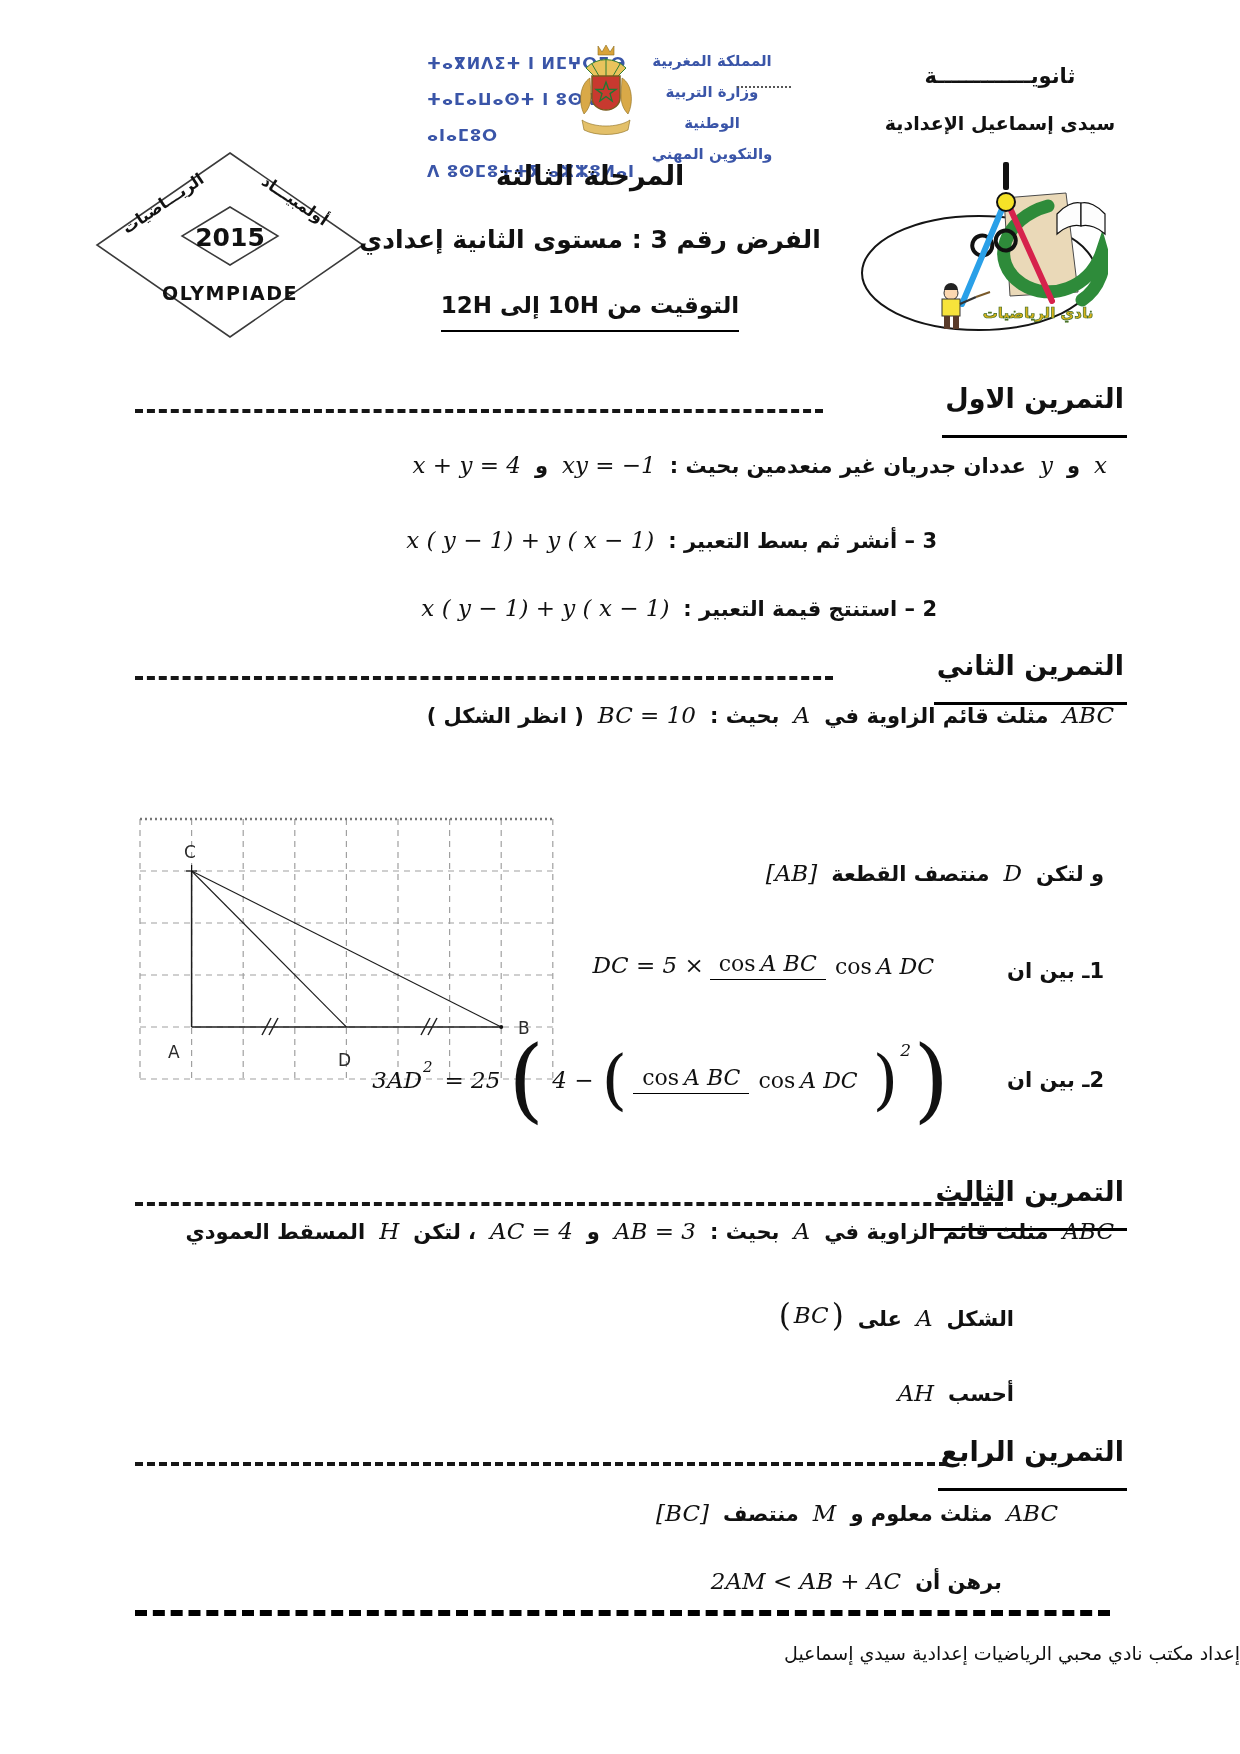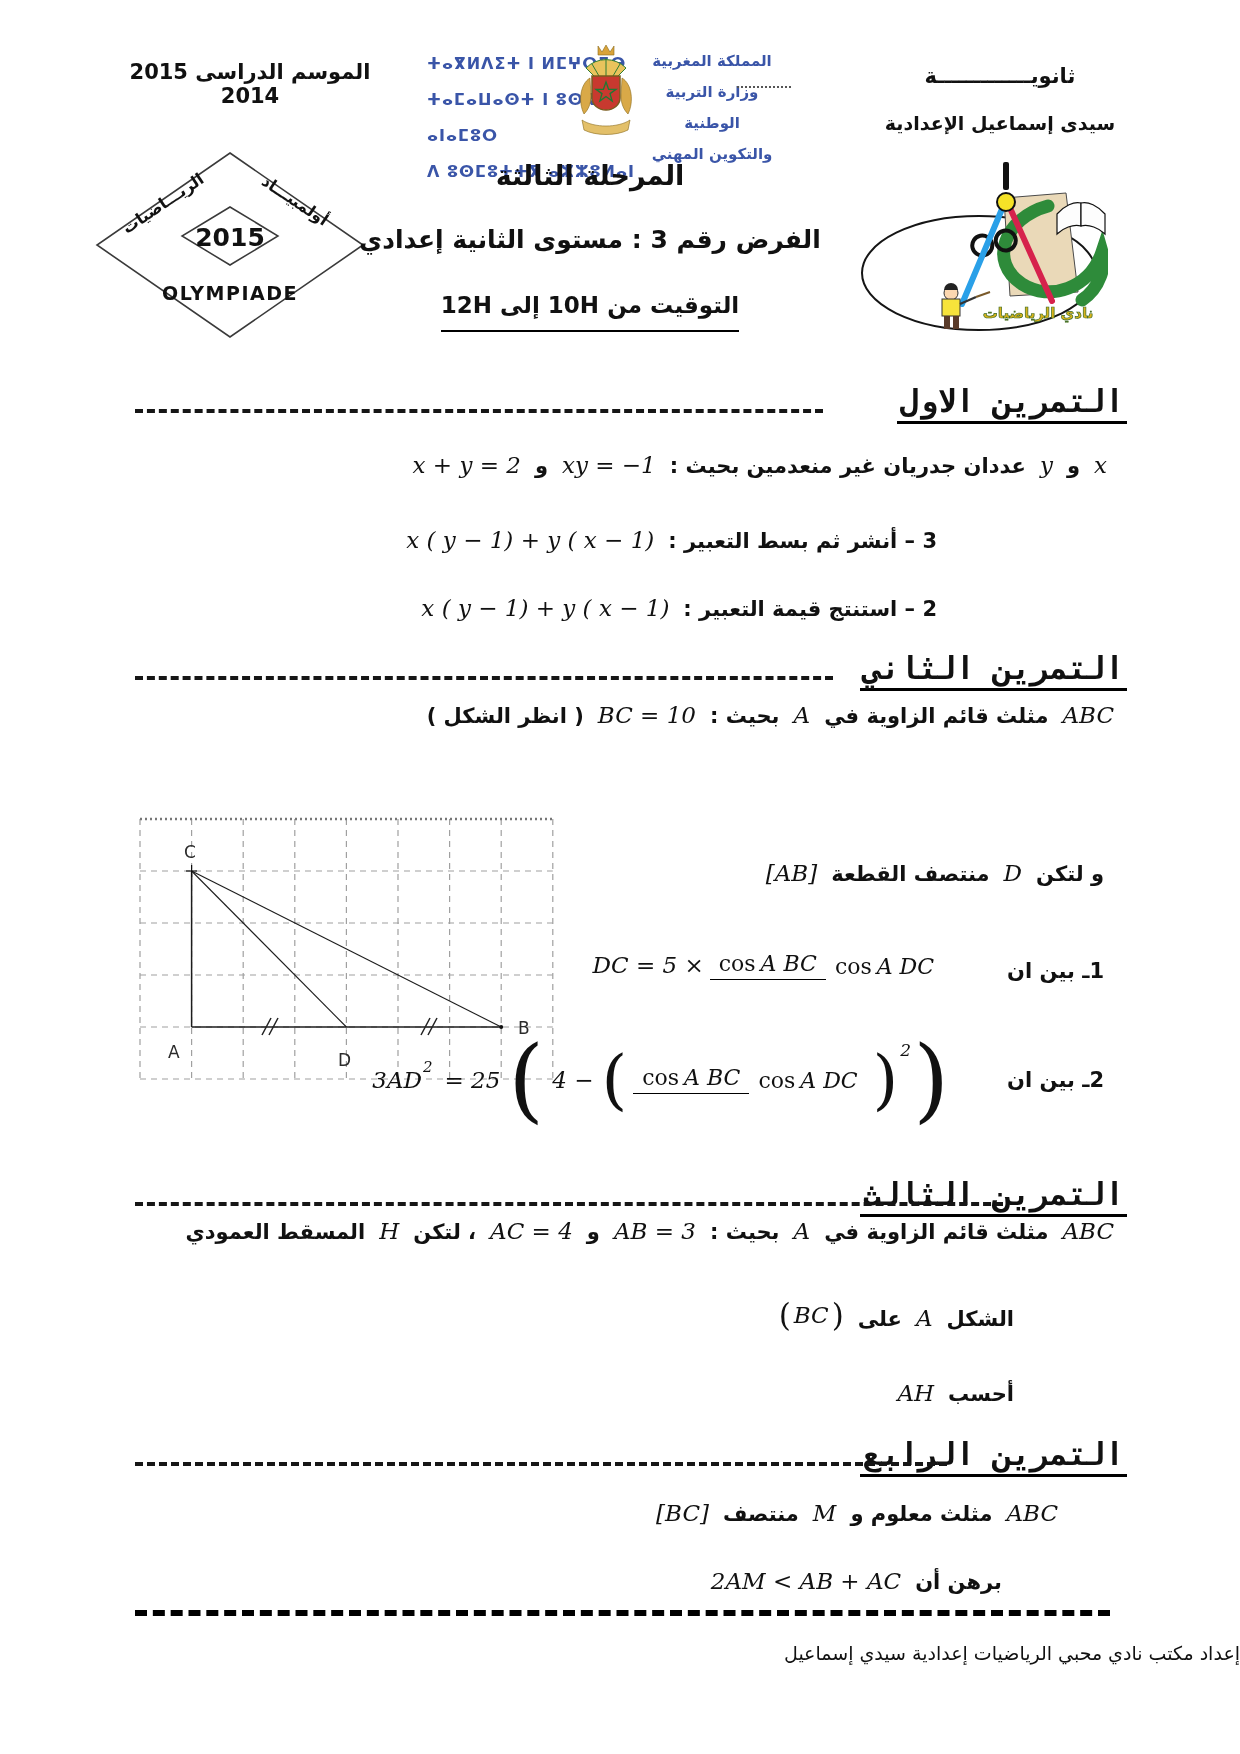--- a/index.html
+++ b/index.html
@@ -8,21 +8,21 @@
   .abs{position:absolute;}
   .ar{font-family:"DejaVu Sans",sans-serif;}
   .b{font-weight:bold;}
   .blue{color:#3a55a8;}
   .mi{font-family:"DejaVu Serif",serif;font-style:italic;}
   .rm{font-family:"DejaVu Serif",serif;font-style:normal;}
   
   .line{position:absolute;display:flex;flex-direction:row-reverse;align-items:baseline;gap:14px;white-space:nowrap;font-size:21px;}
   .line .ar{font-weight:bold;}
   .line .mi{font-size:23px;}
-  .heading{position:absolute;font-size:31px;font-weight:bold;border-bottom:3px solid #000;padding:0 3px 0 3px;white-space:nowrap;font-family:Liberation Mono, monospace;}
+  .heading{position:absolute;font-size:27px;font-weight:bold;border-bottom:3px solid #000;padding:0 3px 21px 3px;white-space:nowrap;}
   .dash{position:absolute;height:0;border-top:4px dashed #161616;}
   .dash.final{border-top:6px dashed #000;}
   .qrow{position:absolute;display:flex;flex-direction:row-reverse;align-items:center;gap:58px;white-space:nowrap;}
   .formula{display:flex;direction:ltr;align-items:center;font-size:23px;}
   .frac{display:inline-flex;flex-direction:row;text-align:center;font-size:22px;margin:0 6px;}
   .frac .top{border-bottom:1.8px solid #000;padding:0 9px 3px 9px;}
   .frac .bot{padding:3px 9px 0 9px;}
   .frac .mi{margin-left:5px;}
   .bp{font-family:"DejaVu Serif",serif;line-height:0;font-weight:normal;}
   .bp.inner{font-size:66px;}
@@ -33,21 +33,20 @@
   .titleline{position:absolute;text-align:center;font-weight:bold;direction:rtl;}
   .uline{border-bottom:2.5px solid #000;padding-bottom:12px;}
   .dotted{position:absolute;border-bottom:2.5px dotted #555;height:0;}
   .footer{position:absolute;width:100%;text-align:right;direction:rtl;font-size:19px;}
 </style>
 </head>
 <body>
 
 <div class="page">
 
-  <div class="abs ar b" style="left:110px;top:60px;width:280px;font-size:21px;direction:rtl;text-align:center;">الموسم الدراسى 2015 2014</div>
 
   <div class="abs blue b" style="left:427px;top:46px;width:215px;font-size:16px;line-height:36px;letter-spacing:1px;">
     <div>ⵜⴰⴳⵍⴷⵉⵜ ⵏ ⵍⵎⵖⵔⵉⴱ</div>
     <div>ⵜⴰⵎⴰⵡⴰⵙⵜ ⵏ ⵓⵙⴳⵎⵉ ⴰⵏⴰⵎⵓⵔ</div>
     <div>ⴷ ⵓⵙⵎⵓⵜⵜⴳ ⴰⵣⵣⵓⵍⴰⵏ</div>
   </div>
 
   <svg class="abs" style="left:576px;top:40px;" width="60" height="97" viewBox="0 0 60 97">
     <path d="M22,6 L26,12 L30,5 L34,12 L38,6 L38,15 L22,15 Z" fill="#d9a33a" stroke="#8a6a1a" stroke-width="0.6"></path>
     <path d="M30,48 L10,28 A28,28 0 0 1 50,28 Z" fill="#e9c35c" stroke="#2e7d32" stroke-width="1"></path>
@@ -113,21 +112,21 @@
   <div class="heading ar" style="right:113px;top:383px;direction:rtl;">التمرين الاول</div>
   <div class="dash" style="left:135px;top:409px;width:688px;"></div>
 
   <div class="line" style="right:133px;top:452px;">
     <span class="mi">x</span>
     <span class="ar">و</span>
     <span class="mi">y</span>
     <span class="ar" dir="rtl">عددان  جدريان غير منعدمين بحيث :</span>
     <span class="mi" dir="ltr">xy = −1</span>
     <span class="ar">و</span>
-    <span class="mi" dir="ltr">x + y = 2</span>
+    <span class="mi" dir="ltr">x + y = 4</span>
   </div>
 
   <div class="line" style="right:303px;top:527px;">
     <span class="ar" dir="rtl">3 – أنشر ثم  بسط التعبير  :</span>
     <span class="mi" dir="ltr">x ( y − 1) + y ( x − 1)</span>
   </div>
   <div class="line" style="right:303px;top:595px;">
     <span class="ar" dir="rtl">2 – استنتج قيمة التعبير  :</span>
     <span class="mi" dir="ltr">x ( y − 1) + y ( x − 1)</span>
   </div>

